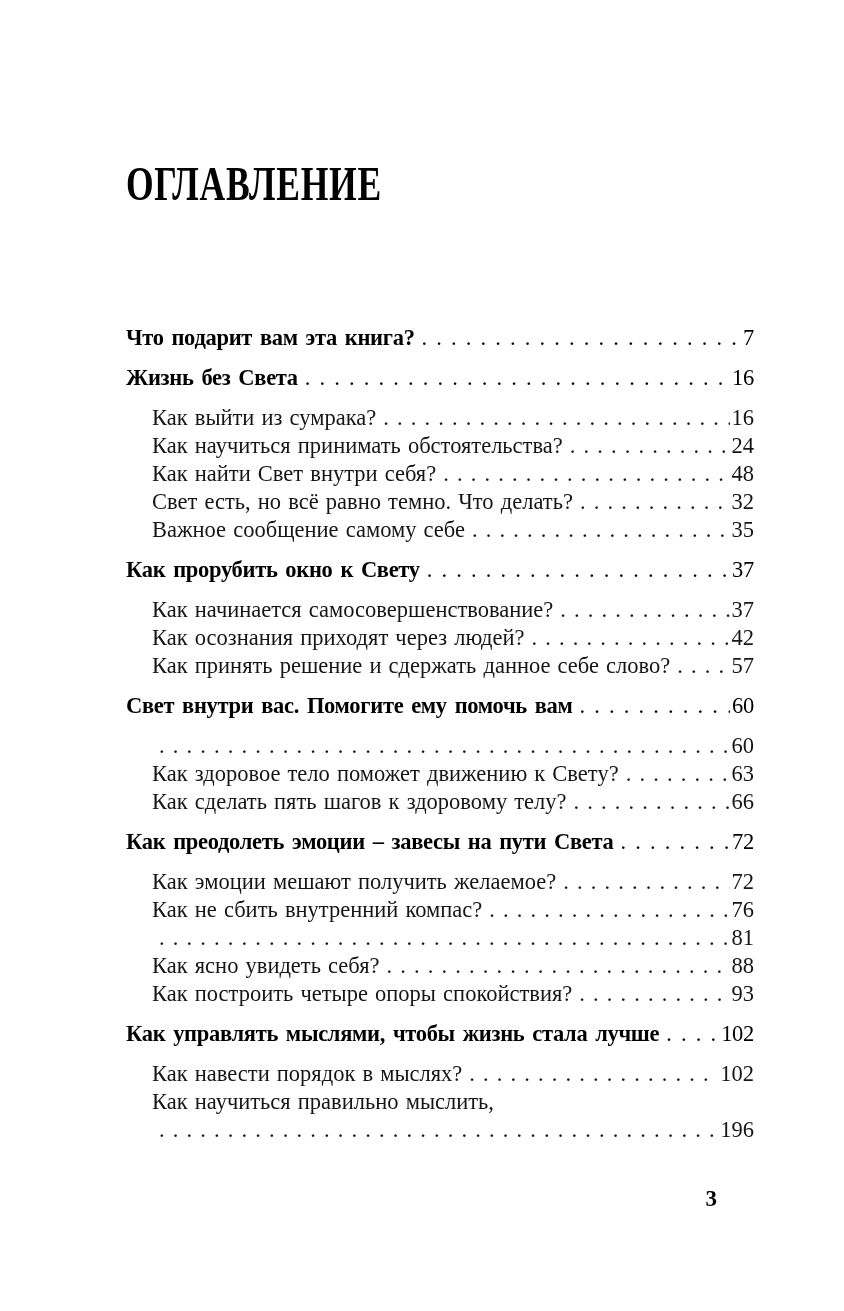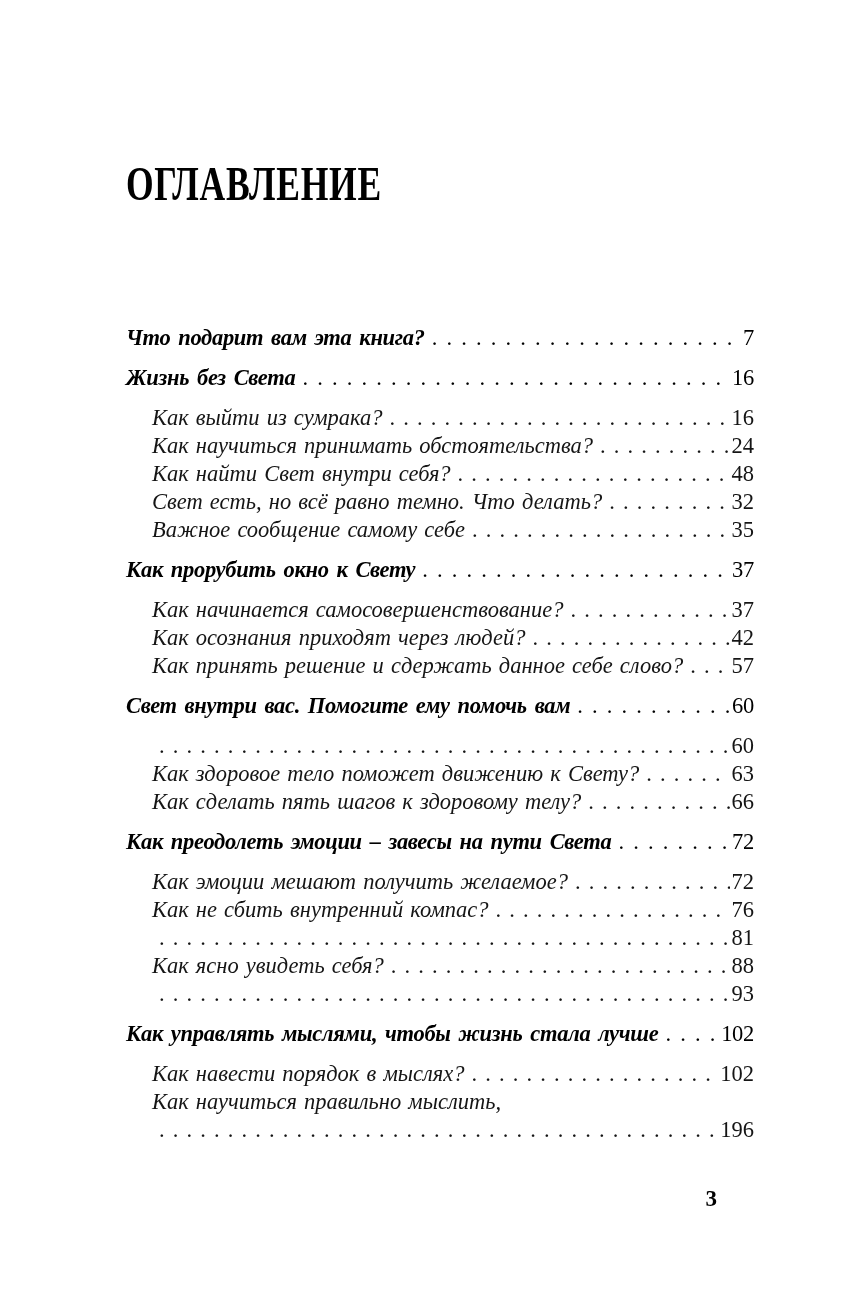--- a/index.html
+++ b/index.html
@@ -47,21 +47,21 @@
     font-weight: bold;
     color: #000000;
     margin: 12px 0;
     letter-spacing: -0.3px;
     word-spacing: 2.5px;
   }
   .row.sub {
     padding-left: 26px;
     word-spacing: 1.5px;
   }
-  .t { white-space: nowrap; font-style: italic; }
+  .t { white-space: nowrap; }
   .leader {
     flex: 1 1 auto;
     min-width: 0;
     overflow: hidden;
     white-space: nowrap;
     margin: 0 2px 0 7px;
     font-weight: normal;
     letter-spacing: 0.5px;
   }
   .leader::after {
@@ -203,20 +203,21 @@
         <span class="pg">81</span>
       </div>
 
       <div class="row sub">
         <span class="t">Как ясно увидеть себя?</span>
         <span class="leader"></span>
         <span class="pg">88</span>
       </div>
 
       <div class="row sub">
+        <span class="t">Как построить четыре опоры спокойствия?</span>
         <span class="leader"></span>
         <span class="pg">93</span>
       </div>
 
       <div class="row sec">
         <span class="t">Как управлять мыслями, чтобы жизнь стала лучше</span>
         <span class="leader"></span>
         <span class="pg">102</span>
       </div>
 

